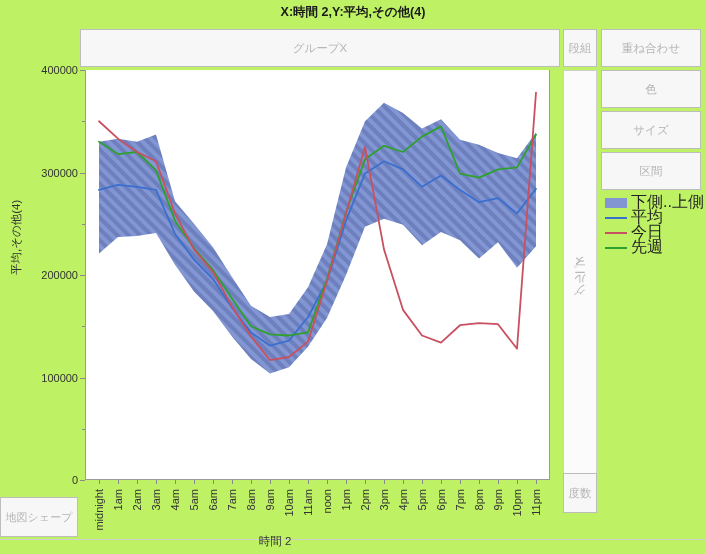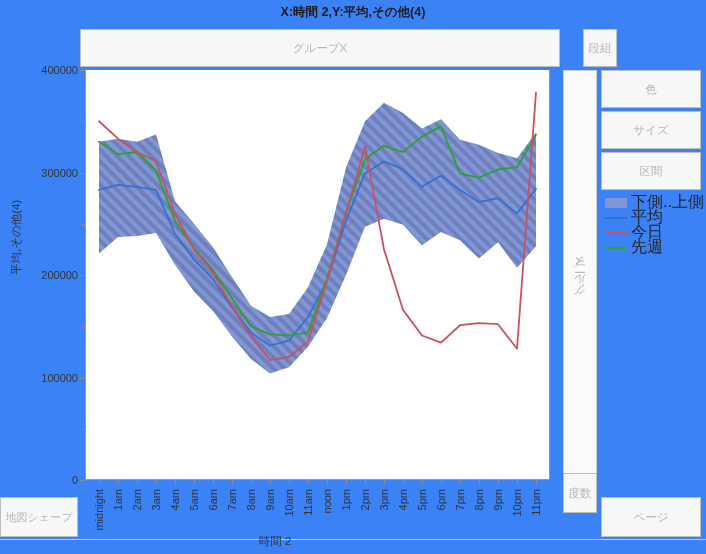--- a/index.html
+++ b/index.html
@@ -13,21 +13,21 @@
     font-family: "Liberation Sans", sans-serif;
     overflow: hidden;
     position: relative;
   }
 
   #root {
     position: absolute;
     left: 0; top: 0;
     width: 706px;
     height: 554px;
-    background: #3b82f6;
+    background: #bef264;
   }
 
   
   .title {
     position: absolute;
     left: 0; top: 4px;
     width: 706px;
     text-align: center;
     font-size: 12.5px;
     font-weight: bold;
@@ -55,21 +55,21 @@
   }
 
   
   #groupx {
     left: 80px; top: 29px;
     width: 480px; height: 38px;
   }
   
   #dankumi {
     left: 563px; top: 29px;
-    width: 34px; height: 38px; margin-left: 20px;
+    width: 34px; height: 38px;
   }
   
   #overlay {
     left: 601px; top: 29px;
     width: 100px; height: 38px;
   }
   
   #color {
     left: 601px; top: 70px;
     width: 100px; height: 38px;
@@ -231,40 +231,40 @@
 <div id="root">
 
   <div class="title">X:時間 2,Y:平均,その他(4)</div>
 
   <div class="zone" id="groupx">
     <span>グループX</span>
   </div>
   <div class="zone" id="dankumi">
     <span>段組</span>
   </div>
+  <div class="zone" id="overlay">
+    <span>重ね合わせ</span>
+  </div>
   <div class="zone" id="color">
     <span>色</span>
   </div>
   <div class="zone" id="size">
     <span>サイズ</span>
   </div>
   <div class="zone" id="interval">
     <span>区間</span>
   </div>
   <div class="zone plain" id="groupy">
     <span class="vtext">グループY</span>
   </div>
   <div class="zone" id="mapshape">
     <span>地図シェープ</span>
   </div>
   <div class="zone" id="freq">
     <span>度数</span>
-  </div>
-  <div class="zone" id="page">
-    <span>ページ</span>
   </div>
 
   <div id="bottomline"></div>
 
   <div id="plotframe"></div>
 
   <svg id="plotsvg" viewBox="0 0 465 410" preserveAspectRatio="none">
     <defs>
       <pattern id="hatch" width="8" height="8" patternTransform="rotate(-45)" patternUnits="userSpaceOnUse">
         <rect width="8" height="8" fill="#8296d4"></rect>

